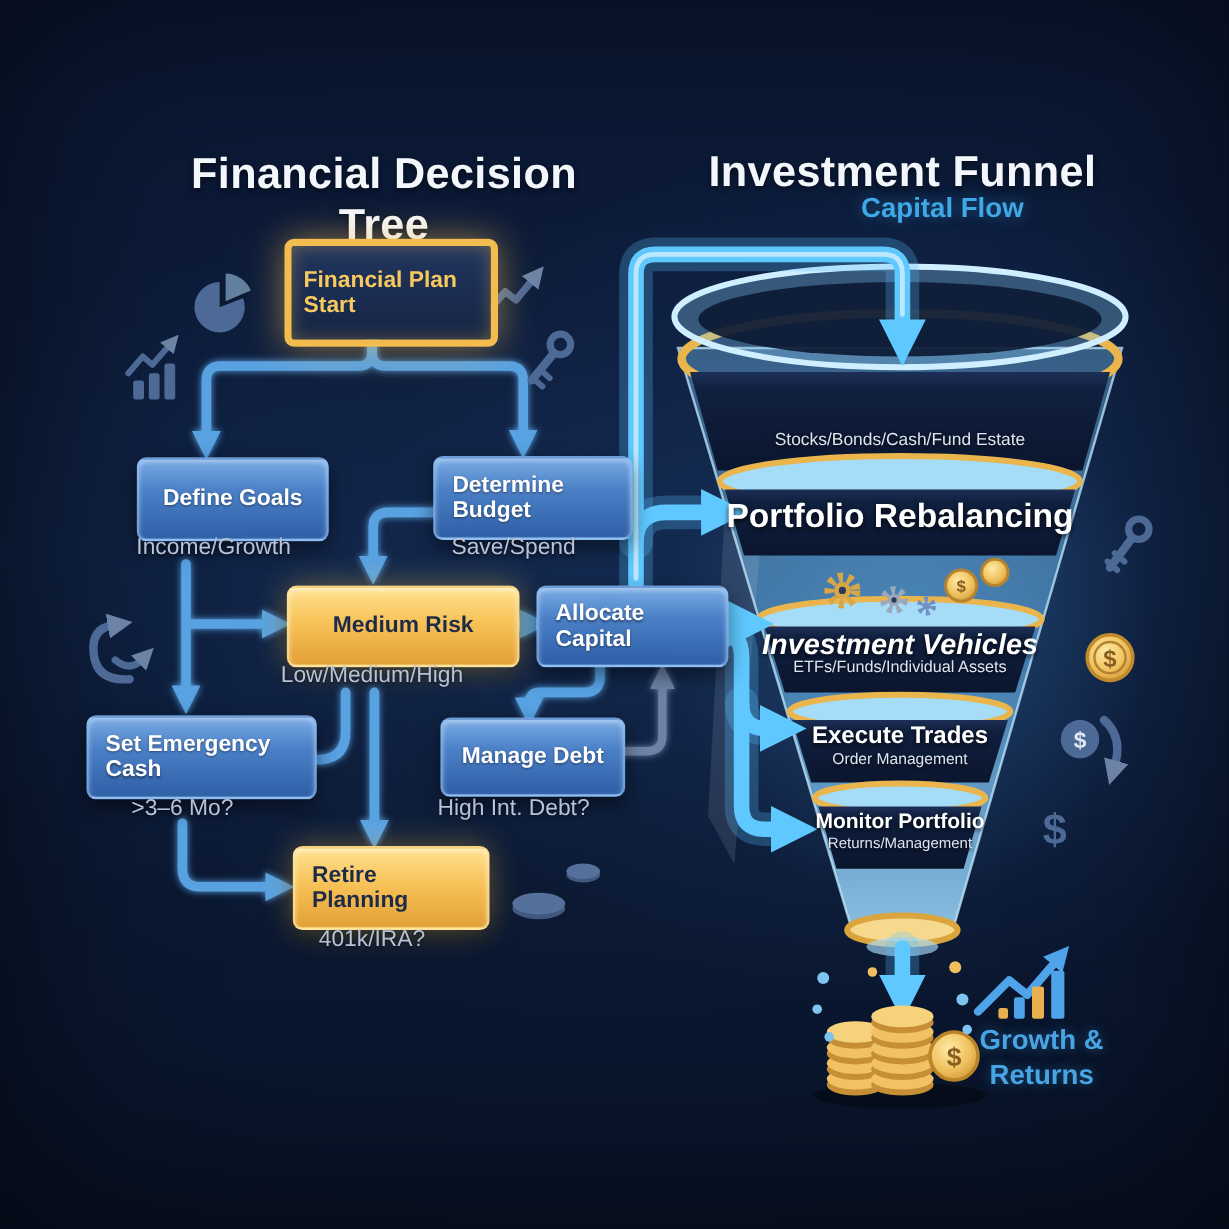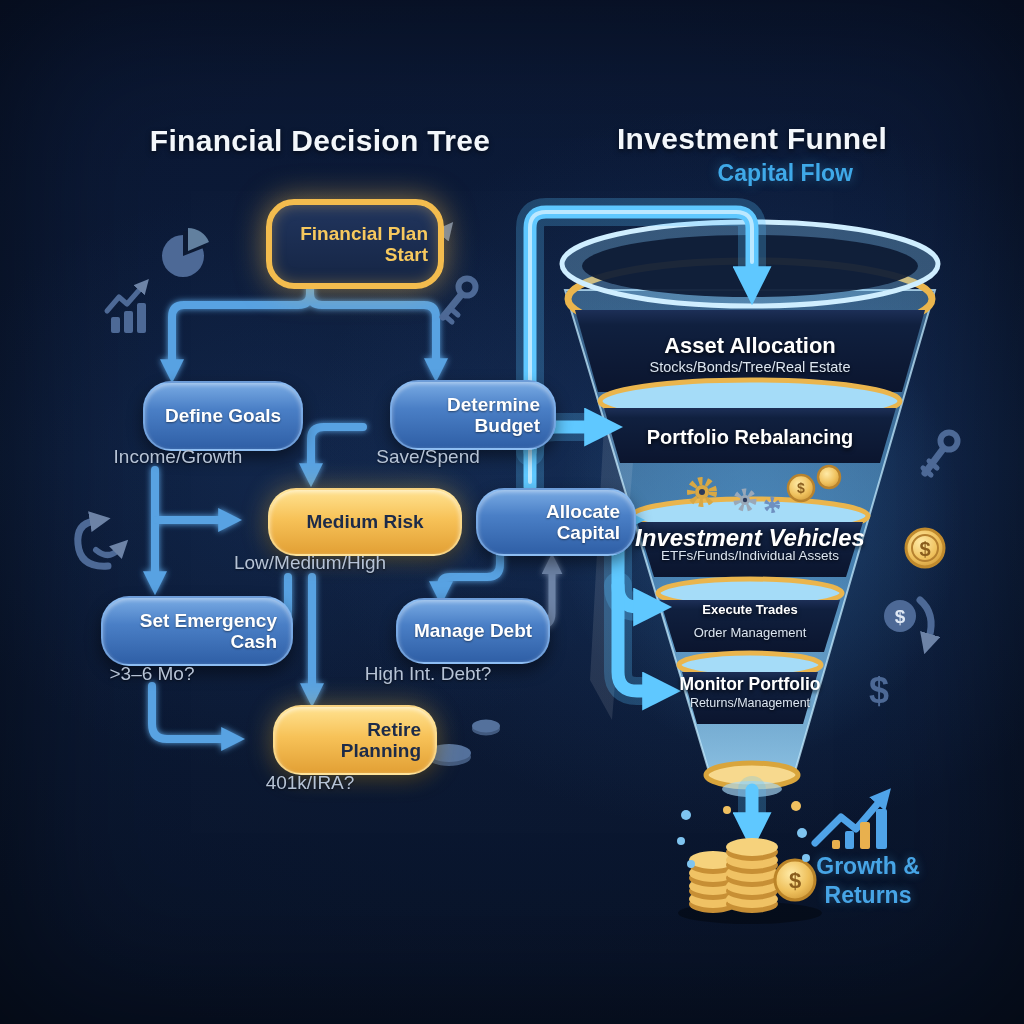--- a/index.html
+++ b/index.html
@@ -7,26 +7,26 @@
     position:relative;width:1024px;height:1024px;overflow:hidden;
     font-family:"Liberation Sans","DejaVu Sans",sans-serif;
     background:
       radial-gradient(620px 520px at 740px 470px, rgba(40,90,160,.28), rgba(40,90,160,0) 70%),
       radial-gradient(520px 420px at 280px 480px, rgba(35,75,135,.20), rgba(35,75,135,0) 70%),
       radial-gradient(1200px 1100px at 512px 430px, #10224370 0%, #0c1a3600 60%),
       linear-gradient(180deg,#0a1631 0%, #0c1b38 45%, #081226 100%);
     box-shadow: inset 0 0 160px rgba(0,0,0,.55);
   }
   .abs{position:absolute;}
-  .h1{color:#f3f7fb;font-size:30px;font-weight:bold;text-align:center;
+  .h1{color:#f3f7fb;font-size:36px;font-weight:bold;text-align:center;
       text-shadow:0 2px 5px rgba(0,0,0,.55);letter-spacing:.3px;}
   .h2{color:#3fa9e8;font-size:23px;font-weight:bold;text-align:right;
       text-shadow:0 0 12px rgba(63,169,232,.45);}
-  .node{display:flex;align-items:center;justify-content:center;text-align:right;
-      border-radius:28px;font-weight:bold;font-size:19px;line-height:1.12;margin-left:29px;}
+  .node{display:flex;align-items:center;justify-content:center;text-align:left;
+      border-radius:8px;font-weight:bold;font-size:19px;line-height:1.12;}
   .node.blue{
       background:linear-gradient(180deg,#79abe4 0%,#4a7fc6 40%,#2f5fa6 100%);
       border:2px solid rgba(160,205,255,.55);color:#fff;
       text-shadow:0 1px 2px rgba(0,0,0,.45);
       box-shadow:0 7px 16px rgba(0,0,0,.45), inset 0 2px 4px rgba(255,255,255,.4);}
   .node.gold{
       background:linear-gradient(180deg,#ffe290 0%,#f7c258 45%,#e2a035 100%);
       border:2px solid rgba(255,230,160,.7);color:#1d2b49;
       box-shadow:0 0 26px rgba(246,197,82,.40), 0 7px 16px rgba(0,0,0,.4), inset 0 2px 4px rgba(255,255,255,.55);}
   .node.start{
@@ -281,29 +281,28 @@
 
   <div class="abs node blue" style="left:72px;top:596px;width:160px;height:66px;padding:0 14px;">Set Emergency Cash</div>
   <div class="abs sub" style="left:62px;top:663px;width:180px;">&gt;3–6 Mo?</div>
 
   <div class="abs node blue" style="left:367px;top:598px;width:122px;height:62px;padding:0 14px;">Manage Debt</div>
   <div class="abs sub" style="left:338px;top:663px;width:180px;">High Int. Debt?</div>
 
   <div class="abs node gold" style="left:244px;top:705px;width:132px;height:66px;padding:0 14px;">Retire Planning</div>
   <div class="abs sub" style="left:220px;top:772px;width:180px;">401k/IRA?</div>
 
-  <div class="abs stage-title" style="left:570px;top:333px;width:360px;font-size:22px;">Asset Allocation</div>
-  <div class="abs stage-sub" style="left:570px;top:359px;width:360px;font-size:14.5px;">Stocks/Bonds/Tree/Real Estate</div>
-
-  <div class="abs stage-title" style="left:600px;top:414px;width:300px;font-size:20px;margin-top:12px;">Portfolio Rebalancing</div>
+  <div class="abs stage-sub" style="left:570px;top:359px;width:360px;font-size:14.5px;">Stocks/Bonds/Cash/Fund Estate</div>
+
+  <div class="abs stage-title" style="left:600px;top:414px;width:300px;font-size:28px;">Portfolio Rebalancing</div>
 
   <div class="abs stage-title" style="left:620px;top:524px;width:260px;font-size:24px;font-style:italic;">Investment Vehicles</div>
   <div class="abs stage-sub" style="left:620px;top:548px;width:260px;font-size:13.5px;">ETFs/Funds/Individual Assets</div>
 
-  <div class="abs stage-title" style="left:640px;top:602px;width:220px;font-size:13px;">Execute Trades</div>
+  <div class="abs stage-title" style="left:640px;top:602px;width:220px;font-size:20px;">Execute Trades</div>
   <div class="abs stage-sub" style="left:640px;top:625px;width:220px;font-size:13px;">Order Management</div>
 
   <div class="abs stage-title" style="left:655px;top:674px;width:190px;font-size:17.5px;">Monitor Portfolio</div>
   <div class="abs stage-sub" style="left:655px;top:696px;width:190px;font-size:12.5px;">Returns/Management</div>
 
   <div class="abs outcome" style="left:806px;top:852px;width:124px;">Growth &amp; Returns</div>
 
 </div>
 
 </body></html>

